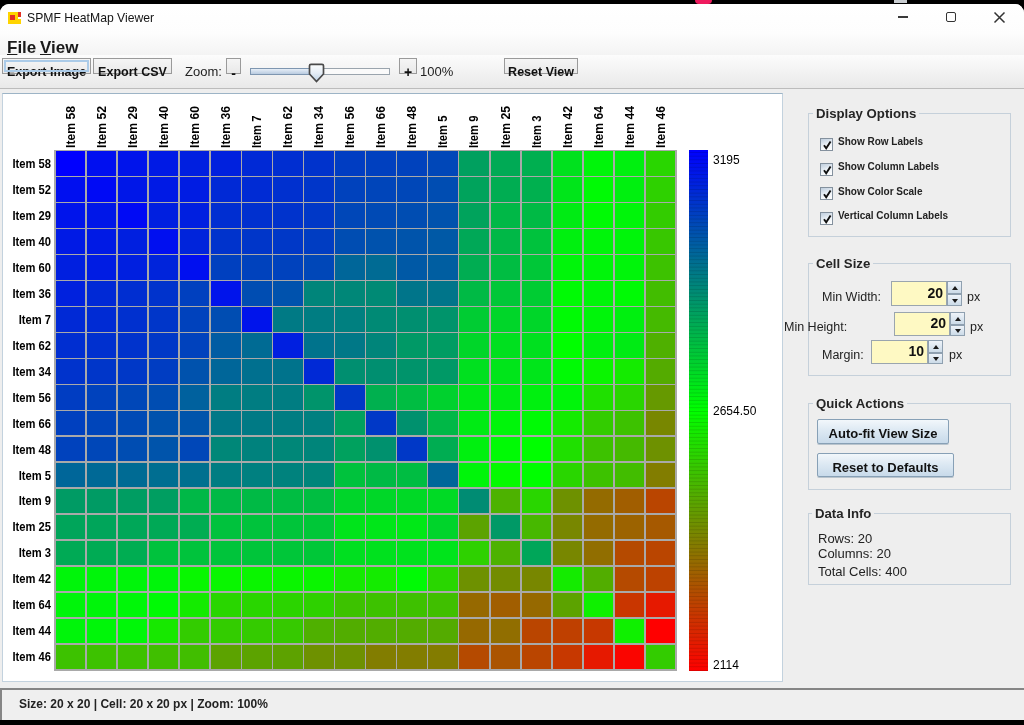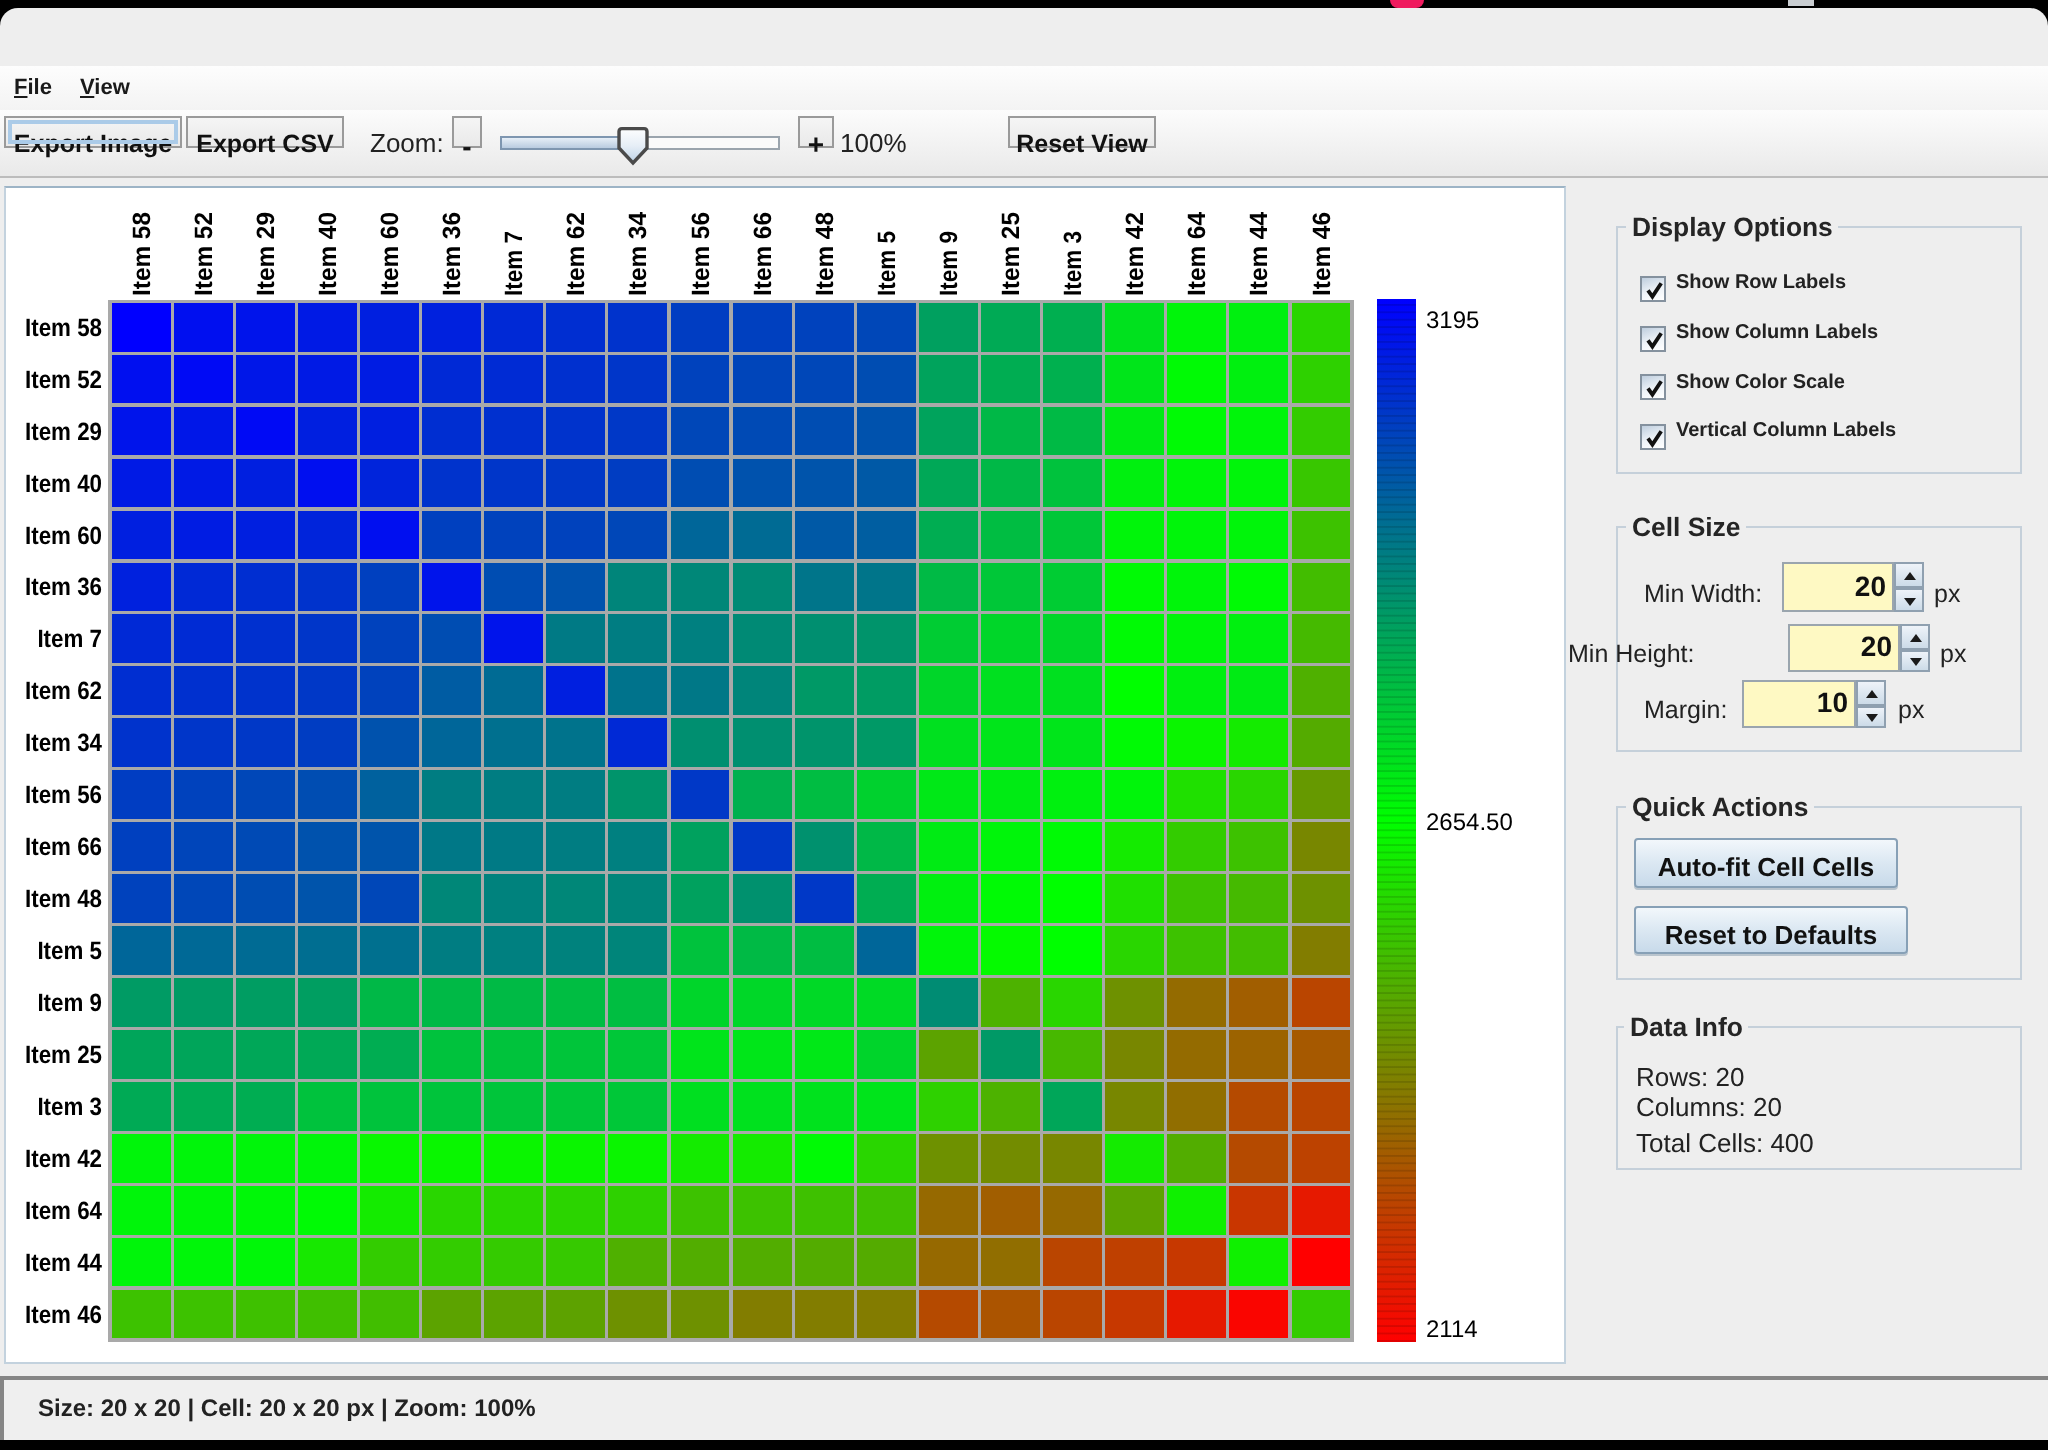--- a/index.html
+++ b/index.html
@@ -1,21 +1,21 @@
 <!DOCTYPE html>
 <html><head>
 <meta charset="utf-8">
 <style>
 * { margin:0; padding:0; box-sizing:border-box; }
 html,body { width:1024px; height:725px; overflow:hidden; background:#000; font-family:"Liberation Sans", sans-serif; }
 #win { position:absolute; left:0; top:4px; width:1024px; height:716px; background:#eeeeee; border-radius:9px 9px 0 0; overflow:hidden; }
 #titlebar { position:absolute; left:0; top:0; width:1024px; height:29px; background:linear-gradient(#ffffff,#fdfdfd); }
 #title { position:absolute; left:27px; top:6.5px; font-size:12.2px; color:#151515; }
 #menubar { position:absolute; left:0; top:29px; width:1024px; height:23px; background:linear-gradient(#fdfdfd,#f3f3f3); }
-.menu { position:absolute; top:5px; font-size:11px; font-weight:bold; color:#1a1a1a; }
+.menu { position:absolute; top:5px; font-size:17px; font-weight:bold; color:#1a1a1a; }
 #toolbar { position:absolute; left:0; top:51px; width:1024px; height:34px; background:linear-gradient(#fcfcfc,#e9e9e9); border-bottom:1px solid #bcbcbc; }
 .tbtn { position:absolute; top:3px; height:16px; background:linear-gradient(#f5f5f5,#e9e9e9); border:1px solid #9a9a9a; font-size:12.5px; font-weight:bold; color:#111; text-align:center; }
 .tbtn span { position:relative; top:6px; }
 #content { position:absolute; left:0; top:86px; width:1024px; height:603px; background:#eeeeee; }
 #hmpanel { position:absolute; left:2px; top:2.5px; width:781px; height:589px; background:#ffffff; border:1px solid #c3d2de; border-top:1px solid #9db4c6; }
 #statusbar { position:absolute; left:0; top:684px; width:1024px; height:32px; background:#efefef; border-top:2px solid #858585; border-left:2px solid #858585; }
 #statustext { position:absolute; left:17px; top:7px; font-size:12px; font-weight:bold; color:#222; }
 .grp { position:absolute; border:1px solid #c5d0da; }
 .grptitle { position:absolute; font-size:13.2px; font-weight:bold; color:#252525; background:#eeeeee; padding:0 3px; }
 .cb { position:absolute; width:13px; height:13px; border:1px solid #84919e; background:linear-gradient(160deg,#bfcede 0%,#eef3f8 55%,#ffffff 100%); }
@@ -29,20 +29,35 @@
 .qbtn { position:absolute; background:linear-gradient(#f2f7fb 0%,#dde9f3 45%,#c8daea 100%); border:1px solid #87a0b6; border-radius:2px; font-size:13px; font-weight:bold; color:#111; text-align:center; box-shadow:0 1px 0 #b9c4cd; }
 .arr { width:0; height:0; position:absolute; }
 </style>
 </head>
 <body>
 
 <div style="position:absolute;left:695px;top:0;width:17px;height:4px;background:#ef1a5e;border-radius:0 0 4px 4px;"></div>
 <div style="position:absolute;left:894px;top:0;width:13px;height:3px;background:#c9cdd1;"></div>
 
 <div id="win">
+  <div id="titlebar">
+    <svg width="14" height="14" style="position:absolute;left:8px;top:7px;">
+      <rect x="0" y="1" width="10" height="12" fill="#ffd400"></rect>
+      <rect x="2" y="4" width="5" height="5" fill="#e23024"></rect>
+      <rect x="10" y="1" width="3" height="5" fill="#e23024"></rect>
+      <rect x="10" y="8" width="3" height="5" fill="#ffd400"></rect>
+    </svg>
+    <div id="title">SPMF HeatMap Viewer</div>
+
+    <div style="position:absolute;left:898px;top:12px;width:10px;height:1.6px;background:#3a3a3a;"></div>
+    <div style="position:absolute;left:946px;top:8px;width:10px;height:10px;border:1.4px solid #333;border-radius:2px;"></div>
+    <svg width="13" height="13" style="position:absolute;left:993px;top:7px;">
+      <path d="M1.5,1.5 L11.5,11.5 M11.5,1.5 L1.5,11.5" stroke="#333" stroke-width="1.5"></path>
+    </svg>
+  </div>
   <div id="menubar">
     <div class="menu" style="left:7px;"><span style="text-decoration:underline">F</span>ile</div>
     <div class="menu" style="left:40px;"><span style="text-decoration:underline">V</span>iew</div>
   </div>
   <div id="toolbar">
     <div class="tbtn" style="left:2px;width:89px;"><span>Export Image</span>
       <div style="position:absolute;left:1px;top:1px;right:1px;bottom:1px;border:2px solid #abcbe8;"></div>
     </div>
     <div class="tbtn" style="left:93px;width:79px;"><span>Export CSV</span></div>
     <div class="flab" style="left:185px;top:8.5px;font-size:13px;">Zoom:</div>
@@ -584,21 +599,21 @@
         <div class="arr" style="left:3.5px;top:3.5px;border-left:3.5px solid transparent;border-right:3.5px solid transparent;border-bottom:4.5px solid #1a1a1a;"></div>
       </div>
     <div class="d" style="bottom:0;height:11.5px;">
         <div class="arr" style="left:3.5px;top:3.5px;border-left:3.5px solid transparent;border-right:3.5px solid transparent;border-top:4.5px solid #1a1a1a;"></div>
       </div>
   </div>
   <div class="flab" style="left:949px;top:344px;">px</div>
 
   <div class="grp" style="left:808px;top:399px;width:203px;height:87px;"></div>
   <div class="grptitle" style="left:813px;top:392px;">Quick Actions</div>
-  <div class="qbtn" style="left:817px;top:415px;width:132px;height:25px;padding-top:6px;">Auto-fit Cell Cells</div>
+  <div class="qbtn" style="left:817px;top:415px;width:132px;height:25px;padding-top:6px;">Auto-fit View Size</div>
   <div class="qbtn" style="left:817px;top:449px;width:137px;height:24px;padding-top:5.5px;">Reset to Defaults</div>
 
   <div class="grp" style="left:808px;top:509px;width:203px;height:72px;"></div>
   <div class="grptitle" style="left:812px;top:502px;">Data Info</div>
   <div class="flab" style="left:818px;top:527px;font-size:13px;">Rows: 20</div>
   <div class="flab" style="left:818px;top:542px;font-size:13px;">Columns: 20</div>
   <div class="flab" style="left:818px;top:560px;font-size:13px;">Total Cells: 400</div>
 
   <div id="statusbar">
       <div id="statustext">Size: 20 x 20 | Cell: 20 x 20 px | Zoom: 100%</div>

